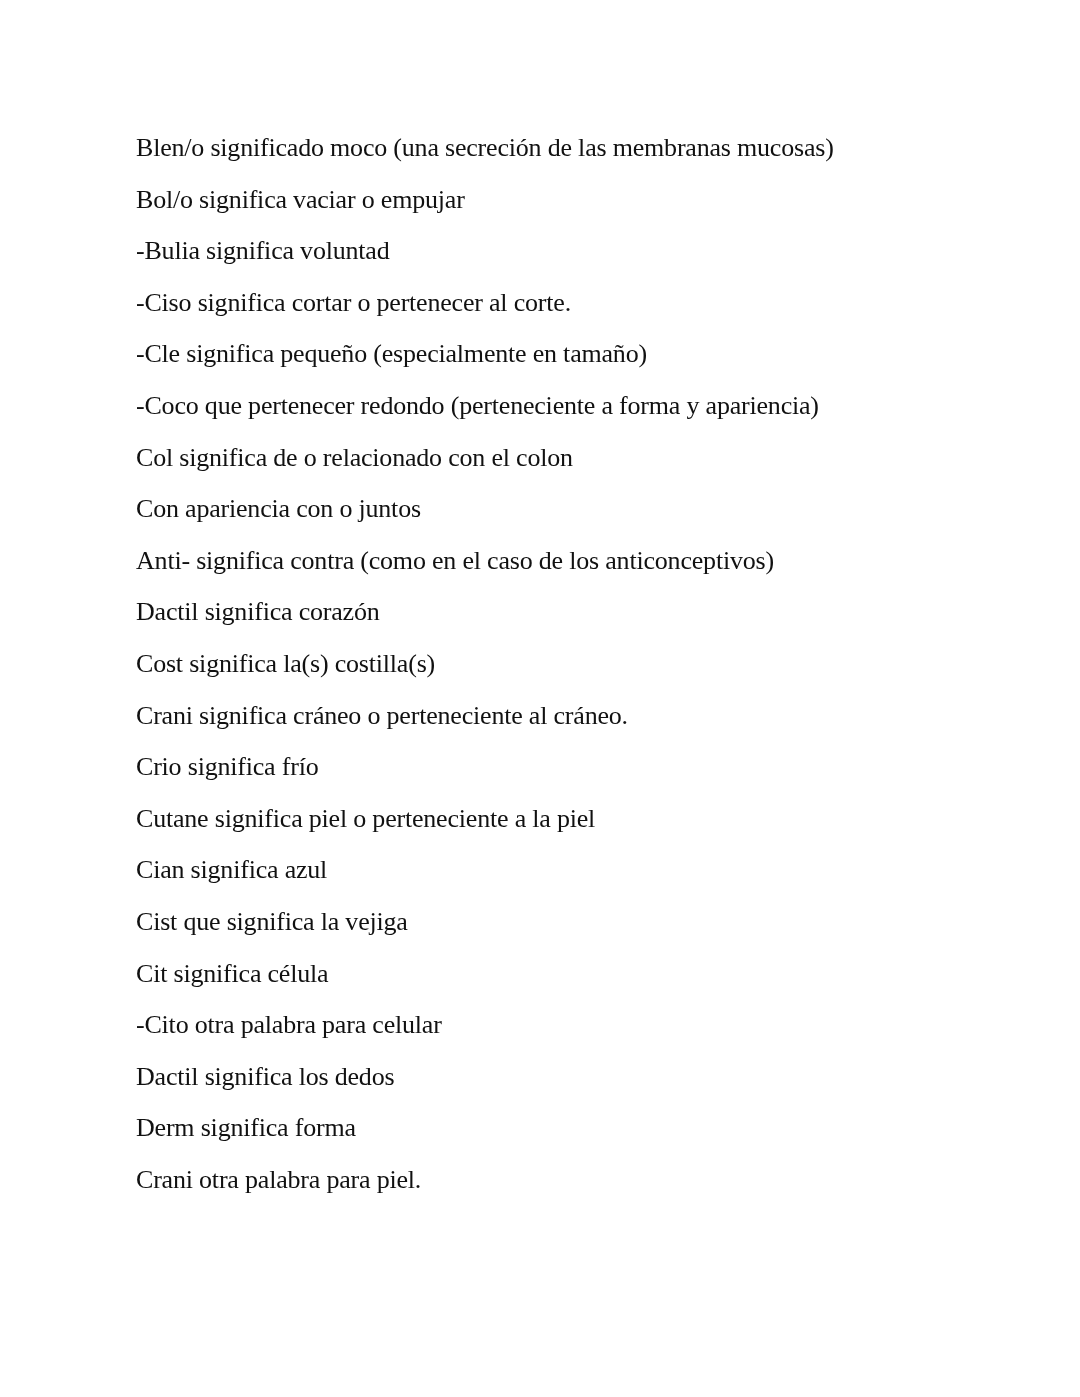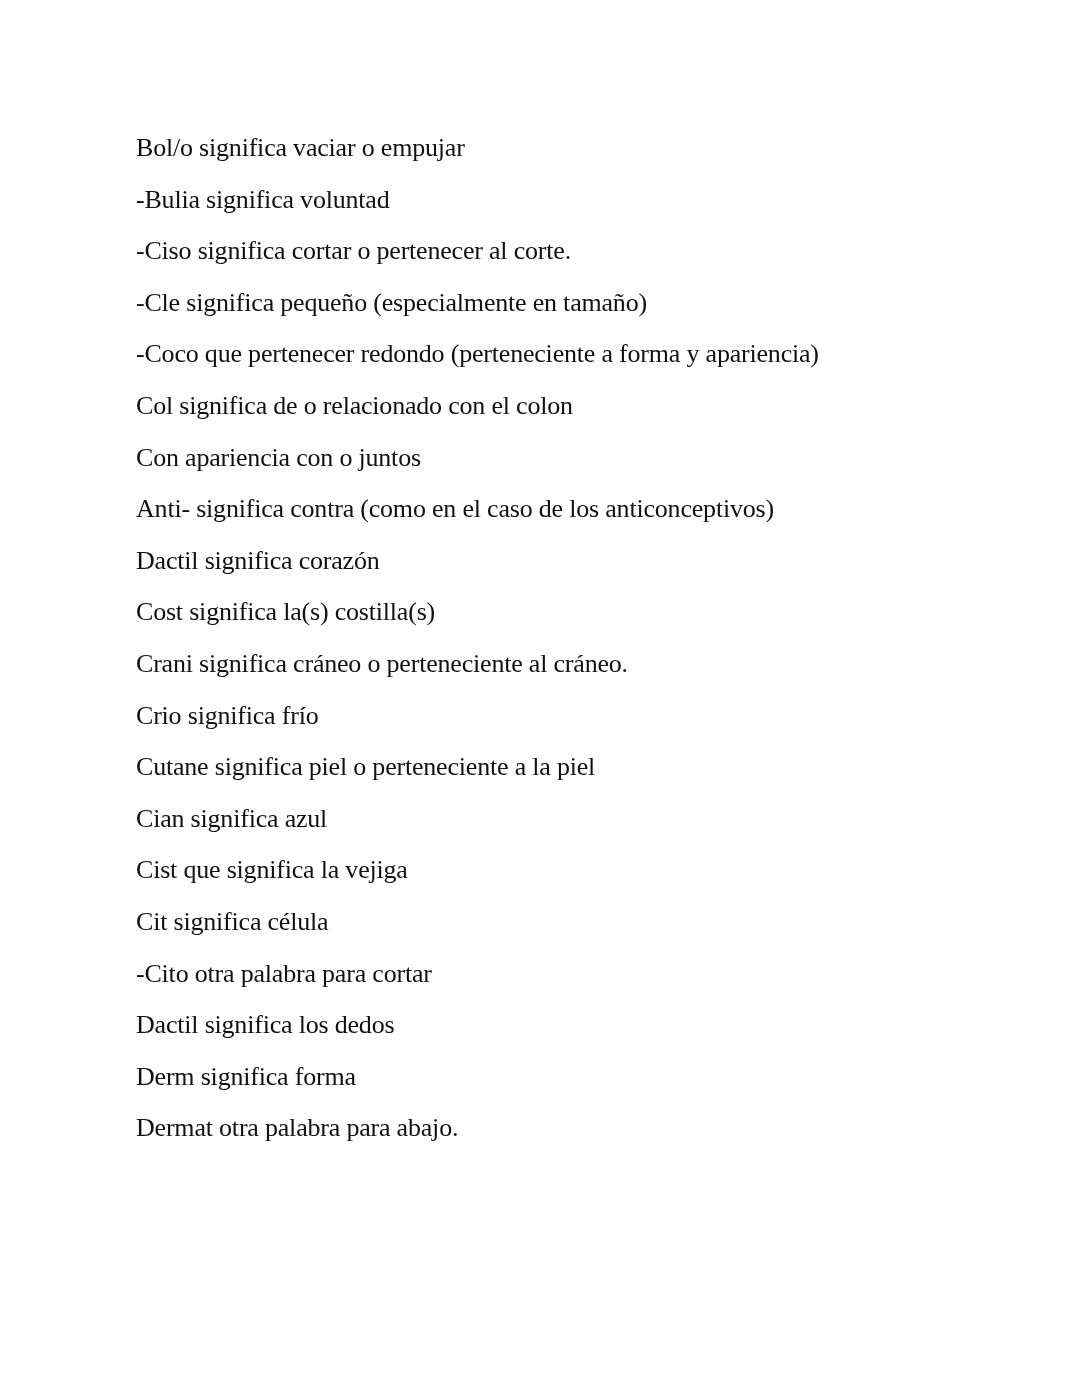--- a/index.html
+++ b/index.html
@@ -37,34 +37,35 @@
       white-space: nowrap;
       letter-spacing: -0.2px;
       height: 51.6px;
     }
   </style>
 </head>
 <body>
 
 <div class="page">
   <ul class="lines">
+    <li class="line">Blen/o significado moco (una secreción de las membranas mucosas)</li>
     <li class="line">Bol/o significa vaciar o empujar</li>
     <li class="line">-Bulia significa voluntad</li>
     <li class="line">-Ciso significa cortar o pertenecer al corte.</li>
     <li class="line">-Cle significa pequeño (especialmente en tamaño)</li>
     <li class="line">-Coco que pertenecer redondo (perteneciente a forma y apariencia)</li>
     <li class="line">Col significa de o relacionado con el colon</li>
     <li class="line">Con apariencia con o juntos</li>
     <li class="line">Anti- significa contra (como en el caso de los anticonceptivos)</li>
     <li class="line">Dactil significa corazón</li>
     <li class="line">Cost significa la(s) costilla(s)</li>
     <li class="line">Crani significa cráneo o perteneciente al cráneo.</li>
     <li class="line">Crio significa frío</li>
     <li class="line">Cutane significa piel o perteneciente a la piel</li>
     <li class="line">Cian significa azul</li>
     <li class="line">Cist que significa la vejiga</li>
     <li class="line">Cit significa célula</li>
-    <li class="line">-Cito otra palabra para cortar</li>
+    <li class="line">-Cito otra palabra para celular</li>
     <li class="line">Dactil significa los dedos</li>
     <li class="line">Derm significa forma</li>
-    <li class="line">Dermat otra palabra para abajo.</li>
+    <li class="line">Crani otra palabra para piel.</li>
   </ul>
 </div>
 
 </body></html>

